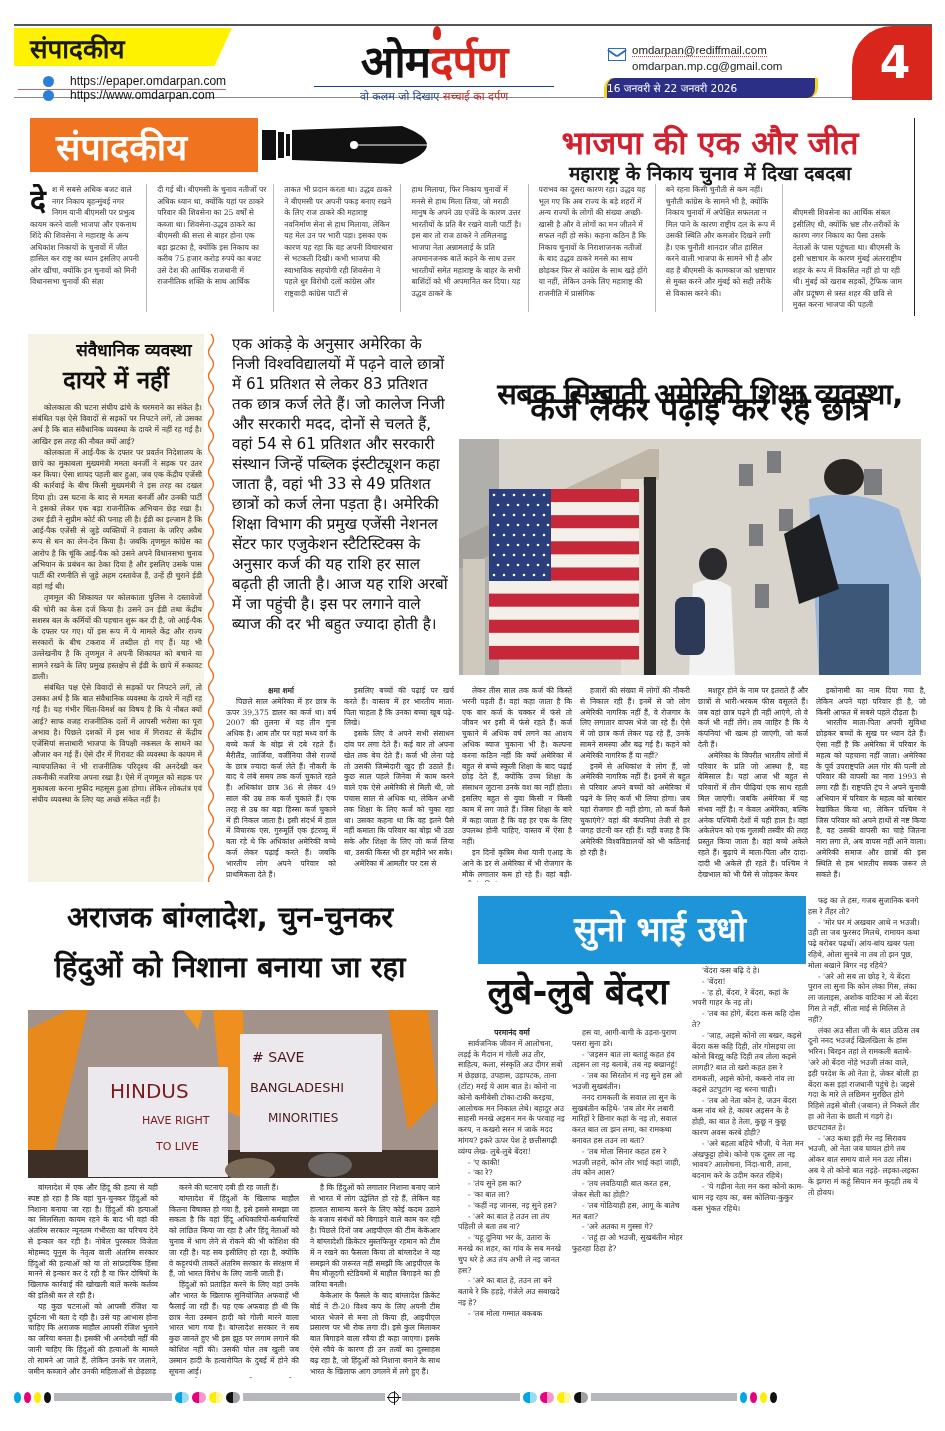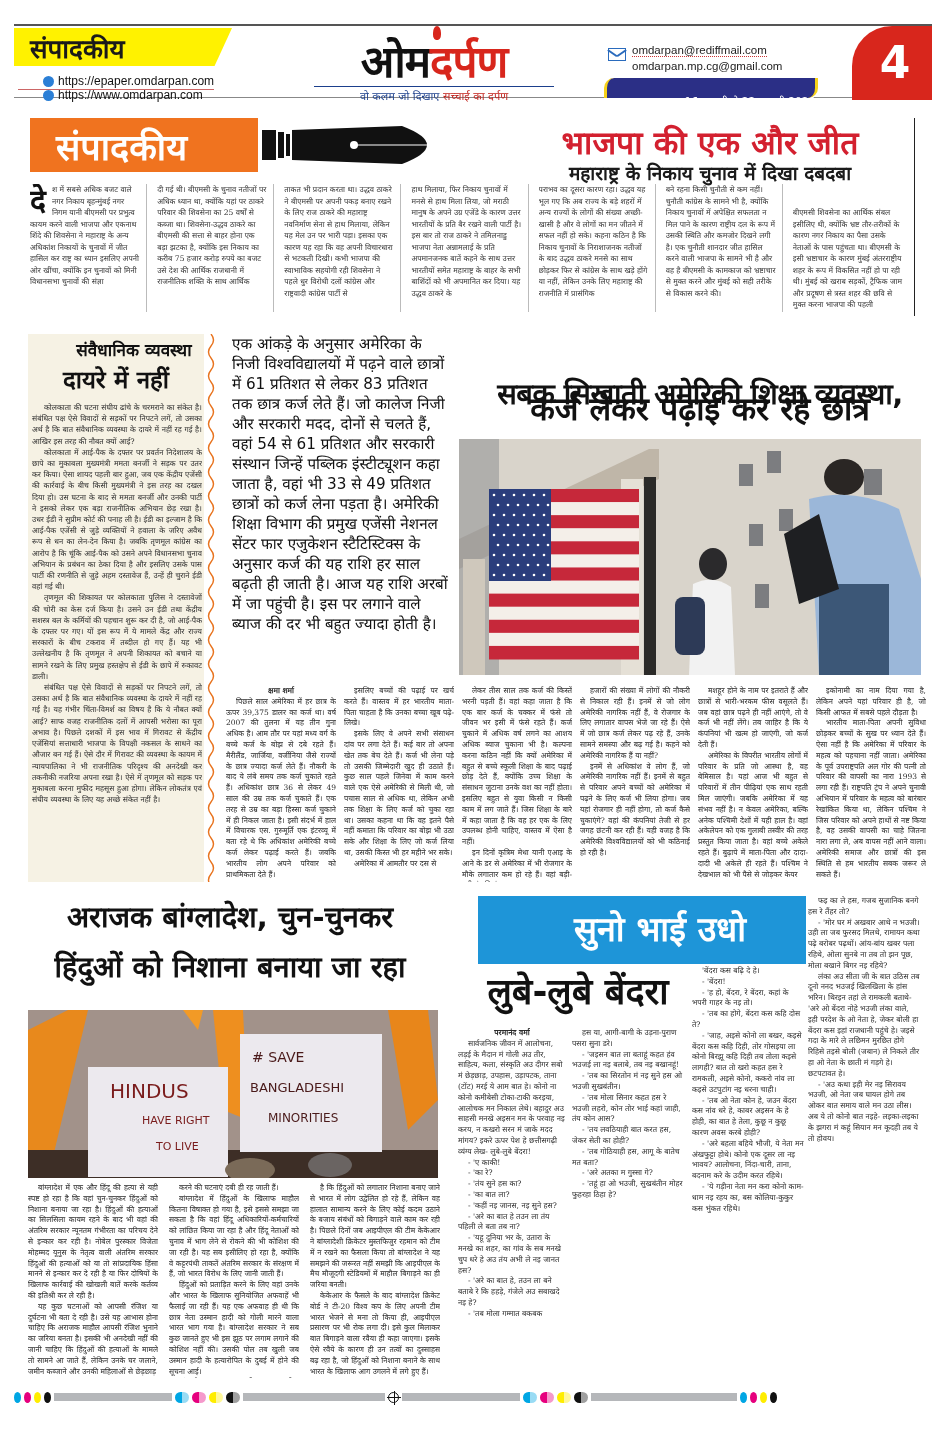--- a/index.html
+++ b/index.html
@@ -5,21 +5,21 @@
   * { box-sizing: border-box; margin: 0; padding: 0; }
   html, body { width: 945px; height: 1431px; background: #fff; overflow: hidden; }
   body { font-family: "DejaVu Serif", serif; color: #1a1a1a; position: relative; }
 
   .abs { position: absolute; }
 
   
   #masthead { left: 14px; top: 24px; width: 918px; height: 74px; border-top: 2px solid #555; border-bottom: 1px solid #888; }
   #section-tag { left: 0; top: 2px; width: 218px; height: 38px; background: #fff200; clip-path: polygon(0 0, 100% 0, 92% 100%, 0 100%); }
   #section-tag span { position: absolute; left: 16px; top: 2px; font-family: "DejaVu Sans", sans-serif; font-weight: bold; font-size: 26px; color: #1a1a1a; }
-  .weblink { left: 4px; font-family: "Liberation Sans", sans-serif; font-size: 12px; color: #111; display: flex; align-items: center; gap: 4px; padding-left: 25px; }
+  .weblink { left: 4px; font-family: "Liberation Sans", sans-serif; font-size: 12px; color: #111; display: flex; align-items: center; gap: 16px; padding-left: 25px; }
   .weblink .globe { width: 11px; height: 11px; border-radius: 50%; background: #2b7fd6; display: inline-block; }
   #weblink-1 { top: 48px; border-bottom: 1px solid #c66; padding-bottom: 1px; }
   #weblink-2 { top: 62px; }
 
   #logo { left: 300px; top: 4px; width: 240px; height: 54px; text-align: center; }
   #logo .om { font-family: "DejaVu Sans", sans-serif; font-weight: bold; font-size: 44px; color: #111; letter-spacing: -1px; }
   #logo .darpan { font-family: "DejaVu Sans", sans-serif; font-weight: bold; font-size: 44px; color: #d8261c; letter-spacing: -1px; }
   #logo .flame { position: absolute; left: 119px; top: -4px; width: 8px; height: 14px; background: #d8261c; border-radius: 50% 50% 40% 40%; }
   #tagline { left: 300px; top: 60px; width: 240px; text-align: center; font-family: "DejaVu Sans", sans-serif; font-size: 11px; color: #1b3f8c; border-top: 1px solid #1b3f8c; padding-top: 1px; }
   #tagline .red { color: #c0201a; }
@@ -27,21 +27,21 @@
   #email-box { left: 594px; top: 18px; width: 210px; }
   #mail-icon { position: absolute; left: 0; top: 4px; width: 18px; height: 13px; border: 1.5px solid #2a6bbd; }
   #mail-icon::before, #mail-icon::after { content: ""; position: absolute; top: 0; width: 11px; height: 1.5px; background: #2a6bbd; }
   #mail-icon::before { left: -1px; transform: rotate(35deg); transform-origin: left; }
   #mail-icon::after { right: -1px; transform: rotate(-35deg); transform-origin: right; }
   .email { position: absolute; left: 24px; font-family: "Liberation Sans", sans-serif; font-size: 11.5px; color: #222; }
   #email-1 { top: 0; border-bottom: 1px dotted #c33; }
   #email-2 { top: 16px; }
 
   #date-bar { left: 590px; top: 52px; width: 214px; height: 20px; background: #2b2f86; border-radius: 10px 0 10px 0; border-right: 3px solid #f7d21a; border-left: 3px solid #f7d21a; }
-  #date-bar span { display: block; text-align: right; color: #fff; font-family: "DejaVu Sans", sans-serif; font-size: 10.5px; line-height: 20px; margin-top: 13px; }
+  #date-bar span { display: block; text-align: left; color: #fff; font-family: "DejaVu Sans", sans-serif; font-size: 10.5px; line-height: 20px; }
 
   #page-num { left: 838px; top: 0; width: 80px; height: 74px; background: #d8261c; border-radius: 40px 0 0 0; }
   #page-num span { display: block; text-align: center; color: #fff; font-family: "DejaVu Sans", sans-serif; font-weight: bold; font-size: 44px; line-height: 74px; padding-left: 6px; }
 
   
   #editorial { left: 30px; top: 118px; width: 885px; height: 198px; border-right: 1px solid #222; }
   #editorial-banner { left: 0; top: 0; width: 228px; height: 54px; background: #f0731f; }
   #editorial-banner span { position: absolute; left: 26px; top: 4px; color: #fff; font-family: "DejaVu Sans", sans-serif; font-weight: bold; font-size: 36px; }
   #pen-nib { left: 232px; top: 4px; width: 200px; height: 46px; }
   #ed-headline { left: 480px; top: 6px; width: 400px; text-align: center; font-family: "DejaVu Sans", sans-serif; font-weight: bold; font-size: 32px; color: #d3202f; line-height: 38px; }
@@ -372,41 +372,43 @@
       <p>- 'तंय सुने हस का?</p>
       <p>- 'का बात ला?</p>
       <p>- 'कहीं नइ जानस, नइ सुने हस?</p>
       <p>- 'अरे का बात हे तउन ला तंय पहिली ले बता तब ना?</p>
       <p>- 'यहू दुनिया भर के, उतारा के मनखे का शहर, का गांव के सब मनखे चुप धरे हे अउ तंय अभी ले नइ जानत हस?</p>
       <p>- 'अरे का बात हे, तउन ला बने बताबे रे कि हहड़े, गंजेले अउ सबाखदे नइ हे?</p>
       <p>- 'तब मोला गम्मात बकबक</p>
     </div>
   <div class="sat-col" id="sat-c2" style="left:94px; top:8px; width:112px; height:352px;">
       <p>हस या, आगी-बागी के उड़ना-पुराण पसरा सुना डरे।</p>
-      <p>- 'जइसन बात ला बताहूं कहत हंव भउजई ला नइ बलाबे, तब नइ बखानहूं!</p>
+      <p>- 'जइसन बात ला बताहूं कहत हंव तइसन ला नइ बलाबे, तब नइ बखानहूं!</p>
       <p>- 'तब का सिरतोन मं नइ सुने हस ओ भउजी सुखबंतीन।</p>
+      <p>ननद रामकली के सवाल ला सुन के सुखबंतीन कहिथे- 'तब तोर मेर लबारी मारिहों रे छिनार कहां के नइ तो, सवाल करत बात ला झन लमा, का रामकथा बनावत हस तउन ला बता?</p>
       <p>- 'तब मोला सिनार कहत हस रे भउजी लहरो, कोन तोर भाई कहां जाही, तंय कोन आस?</p>
       <p>- 'तय लवठियाही बात करत हस, जेकर सेती का होही?</p>
       <p>- 'तब गोठियाही हस, आगू के बातेच मत बता?</p>
       <p>- 'अरे अतका म गुस्सा गे?</p>
       <p>- 'तहूं हा ओ भउजी, सुखबंतीन मोहर फुहरहा ठिहा हे?</p>
     </div>
   <div class="sat-col" id="sat-c3" style="left:214px; top:-100px; width:112px; height:460px; padding-top:46px;">
       <p>'बेंदरा कस बढ़ि दे हे।</p>
       <p>- 'बेंदरा!</p>
       <p>- 'ह हो, बेंदरा, रे बेंदरा, कहां के भपरी गाहर के नइ तो।</p>
       <p>- 'तब का होगे, बेंदरा कस कहि दोस ते?</p>
       <p>- 'जाह, अइसे कोनो ला बखर, कइसे बेंदरा कस कहि दिही, तोर गोसइया ला कोनो बिरझू कहि दिही तब तोला कइसे लागही? बात तो खरो कहत हस रे रामकली, अइसे कोनो, ककरो नांव ला कइसे उटपुटांग नइ धरना चाही।</p>
       <p>- 'तब ओ नेता कोन हे, जउन बेंदरा कस नांव धरे हे, काबर अइसन के हे होही, का बात हे तेला, कुछू न कुछू कारण अवस करबे होही?</p>
       <p>- 'अरे बहला बहिये भौजी, ये नेता मन अंखफुट्टा होथे। कोनो एक दूसर ला नइ भावय? आलोचना, निंदा-चारी, ताना, बदनाम करे के उदीम करत रहिथे।</p>
       <p>- 'ये गड़ीना नेता मन करा कोनो काम-धाम नइ रहय का, बस कोलिया-कुकुर कस भुंकत रहिथे।</p>
     </div>
   <div class="sat-col" id="sat-c4" style="left:330px; top:-124px; width:112px; height:484px;">
       <p>फइ का ले हस, गजब सुजानिक बनगे हस रे तैंहर तो?</p>
       <p>- 'मोर घर मं अखबार आथे न भउजी। उही ला जब फुरसद मिलथे, रामायन कथा पढ़े बरोबर पढ़थों। आंय-बांय खबर पला रहिथे, ओला सुनबे ना तब तो झन पूछ, मोला बखाने बिगर नइ रहिये?</p>
+      <p>- 'अरे ओ सब ला छोड़ रे, ये बेंदरा पुरान ला सुना कि कोन लंका गिस, लंका ला जलाइस, अशोक वाटिका मं ओ बेंदरा गिस ते नहीं, सीता माई से मिलिस ते नहीं?</p>
       <p>लंका अउ सीता जी के बात उठिस तब दूनो ननद भउजई खिलखिला के हांस भरिन। थिरइन तहां ले रामकली बताथे- 'अरे ओ बेंदरा नोहे भउजी लंका वाले, इही परदेश के ओ नेता हे, जेकर बोली हा बेंदरा कस इहां राजधानी पहुंचे हे। जइसे गदा के मारे ले लछिमन मुरछित होगे रिहिसे तइसे बोली (जबान) ले निकले तीर हा ओ नेता के छाती मं गड़गे हे। छटपटावत हे।</p>
       <p>- 'अउ कथा इही मेर नइ सिरावय भउजी, ओ नेता जब घायल होगे तब ओकर बात समाय वाले मन उठा लीस। अब ये तो कोनो बात नइहे- लइका-लइका के झगरा मं कहूं सियान मन कूदही तब ये तो होवय।</p>
     </div>
 </div>
 
 <div id="reg-bar" class="abs">
     <span class="dot" style="background: rgb(0, 166, 228);"></span>
     <span class="dot" style="background: rgb(230, 0, 126);"></span>
     <span class="dot" style="background: rgb(255, 237, 0);"></span>
     <span class="dot" style="background: rgb(17, 17, 17);"></span>

